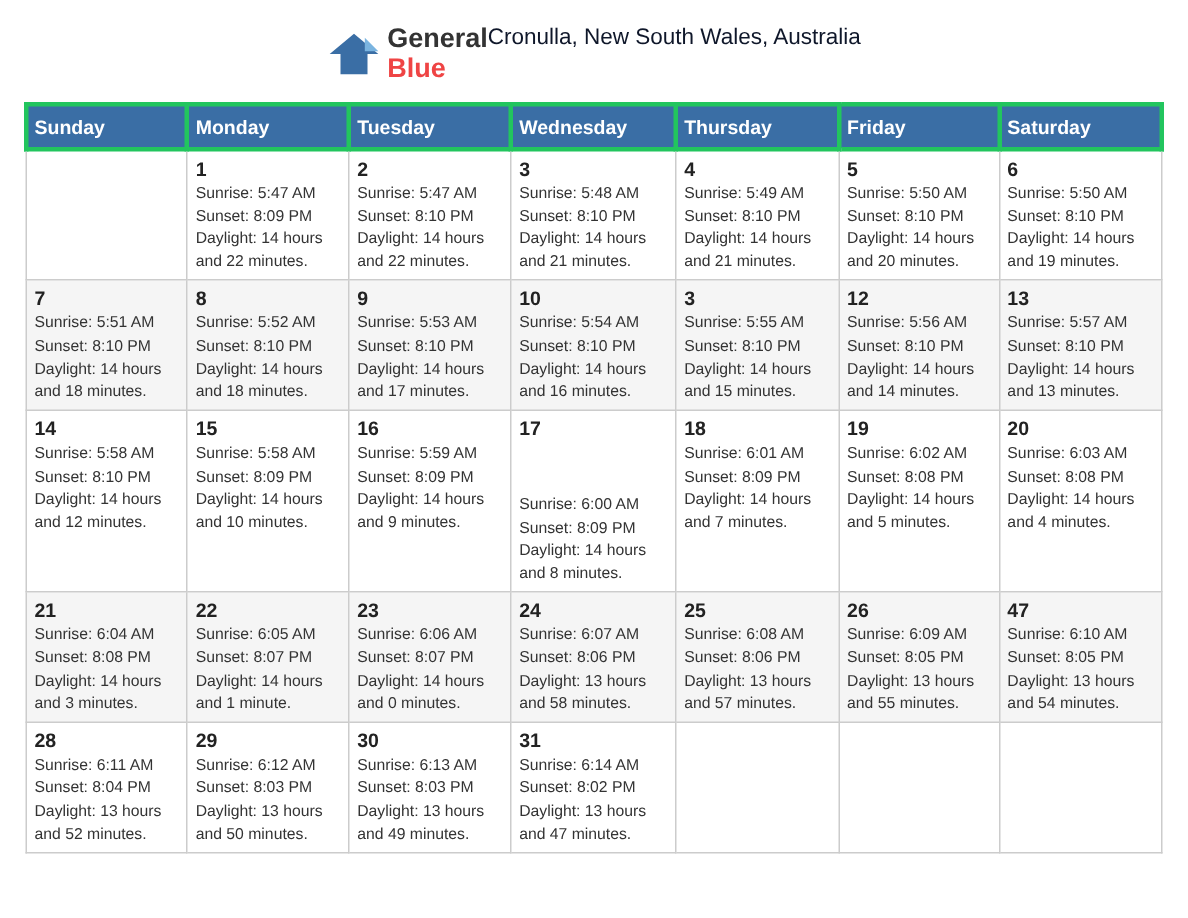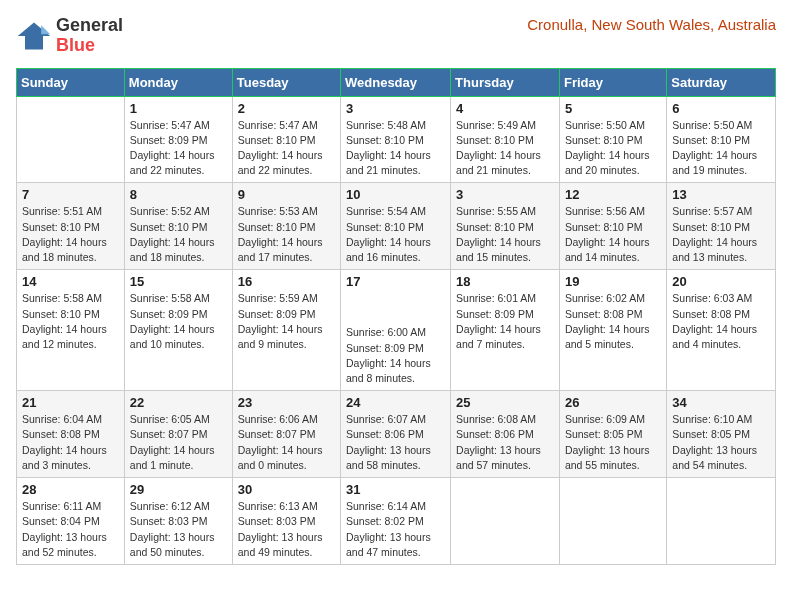--- a/index.html
+++ b/index.html
@@ -5,21 +5,21 @@
     * { box-sizing: border-box; margin: 0; padding: 0; }
     body {
       font-family: Arial, sans-serif;
       background: #fff;
       width: 792px;
       min-height: 612px;
       padding: 16px;
     }
     .header-section {
       display: flex;
-      justify-content: space-between;
+      justify-content: center;
       align-items: flex-start;
       margin-bottom: 12px;
     }
     .logo {
       display: flex;
       align-items: center;
     }
     .logo-text {
       display: flex;
       flex-direction: column;
@@ -38,35 +38,35 @@
     .title-block {
       text-align: right;
     }
     .month-year {
       font-size: 36px;
       font-weight: bold;
       color: #333;
     }
     .location {
       font-size: 15px;
-      color: #c2410c;
+      color: #0f172a;
     }
     .calendar-table {
       width: 100%;
       border-collapse: collapse;
       font-size: 11px;
     }
     .calendar-table thead tr th {
       background-color: #3a6ea5;
       color: #fff;
       padding: 6px 4px;
       text-align: left;
       font-size: 13px;
       font-weight: bold;
-      border: 1px solid #22c55e;
+      border: 3px solid #22c55e;
     }
     .calendar-table tbody tr td {
       vertical-align: top;
       border: 1px solid #ccc;
       padding: 4px 5px;
       width: 113px;
       min-height: 80px;
       background: #fff;
     }
     .calendar-table tbody tr:nth-child(even) td {
@@ -304,21 +304,21 @@
 and 57 minutes.</div>
         </td>
         <td>
           <div class="day-number">26</div>
           <div class="day-info" style="white-space: pre-line;">Sunrise: 6:09 AM
 Sunset: 8:05 PM
 Daylight: 13 hours
 and 55 minutes.</div>
         </td>
         <td>
-          <div class="day-number">34</div>
+          <div class="day-number">47</div>
           <div class="day-info" style="white-space: pre-line;">Sunrise: 6:10 AM
 Sunset: 8:05 PM
 Daylight: 13 hours
 and 54 minutes.</div>
         </td>
       </tr>
       <tr>
         <td>
           <div class="day-number">28</div>
           <div class="day-info" style="white-space: pre-line;">Sunrise: 6:11 AM

